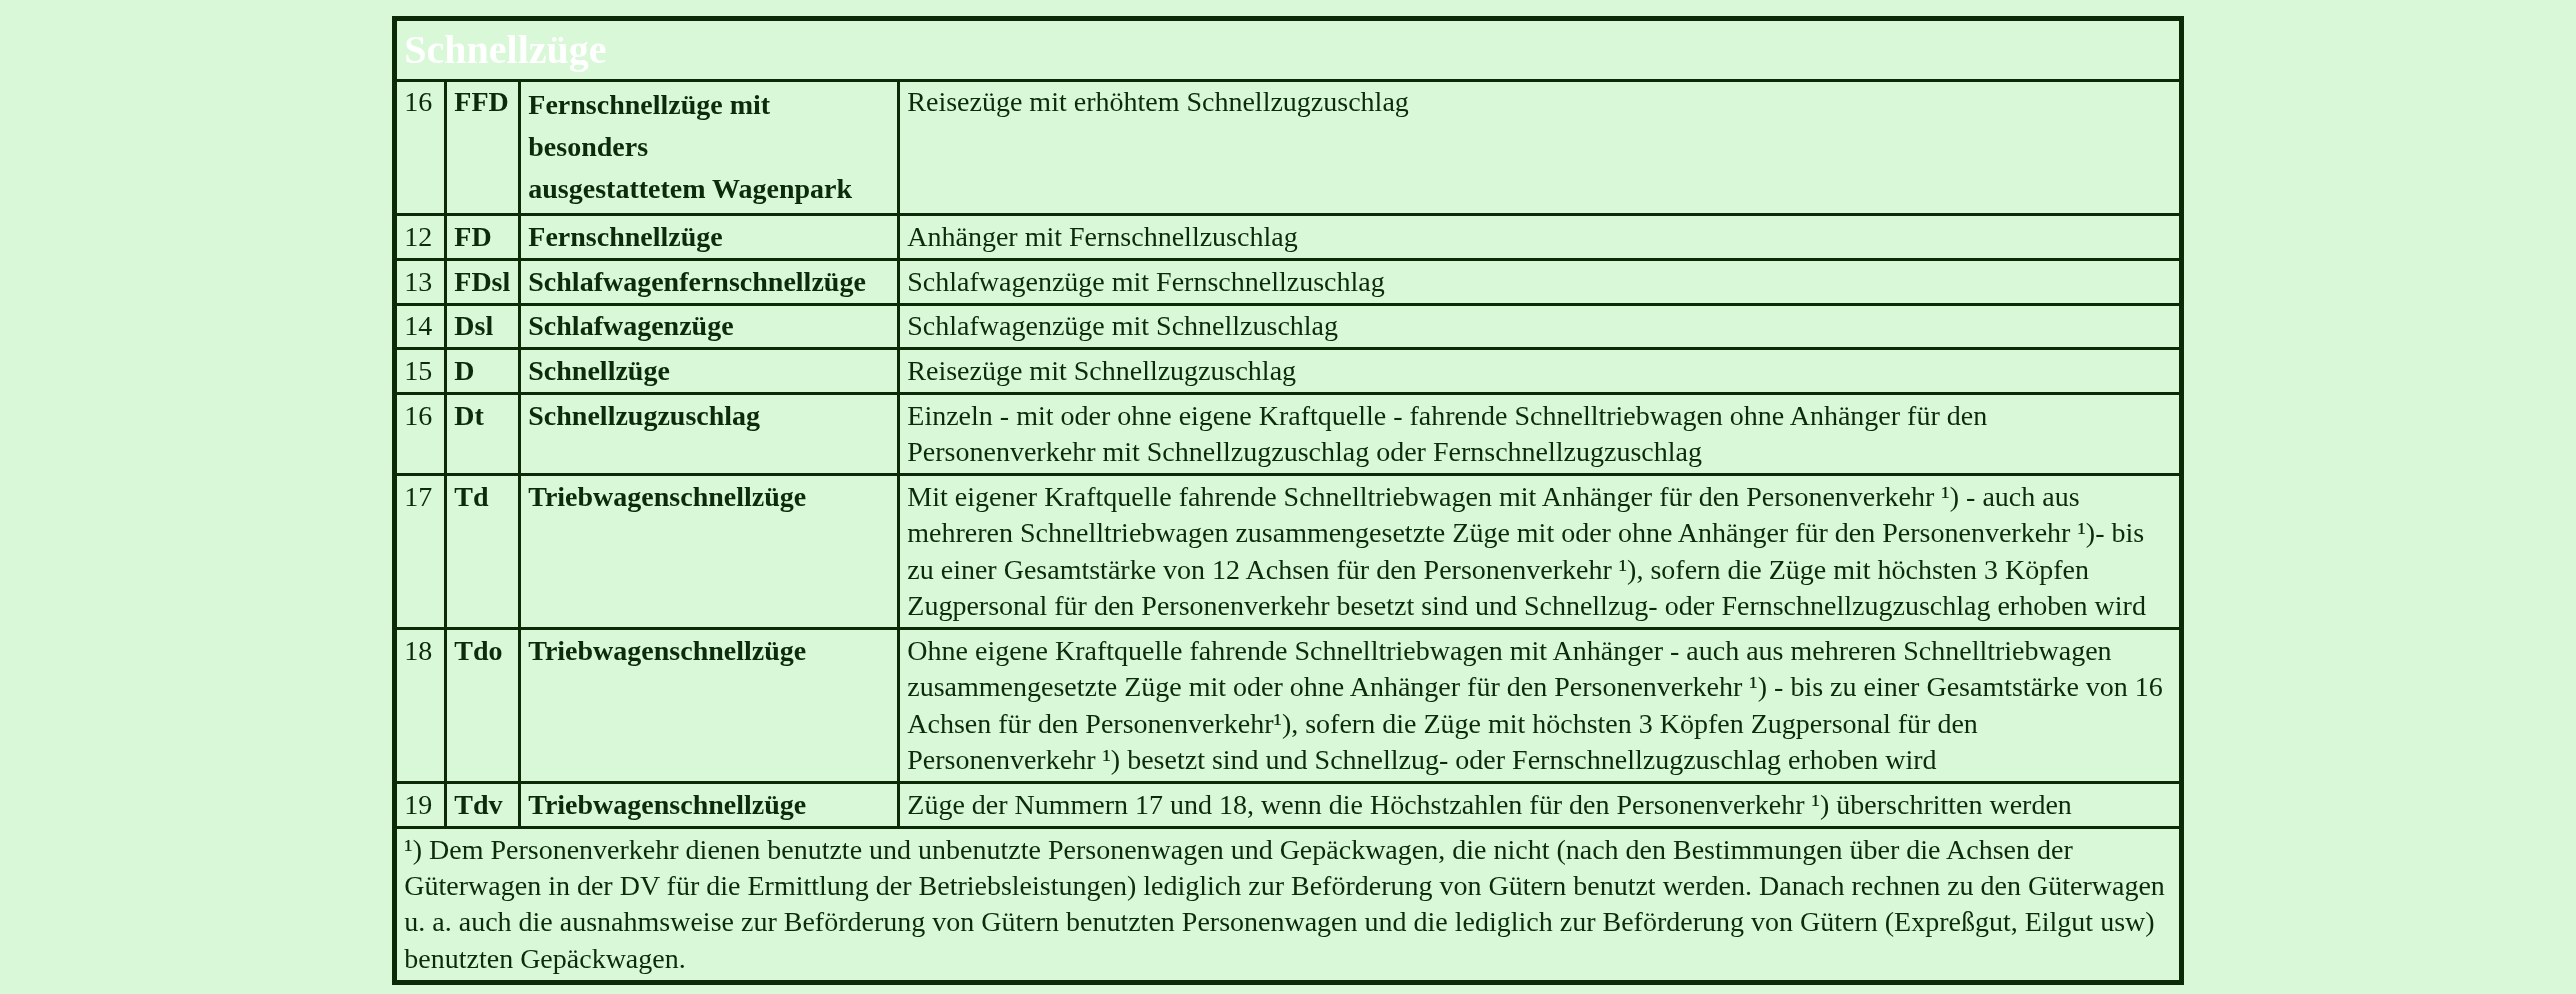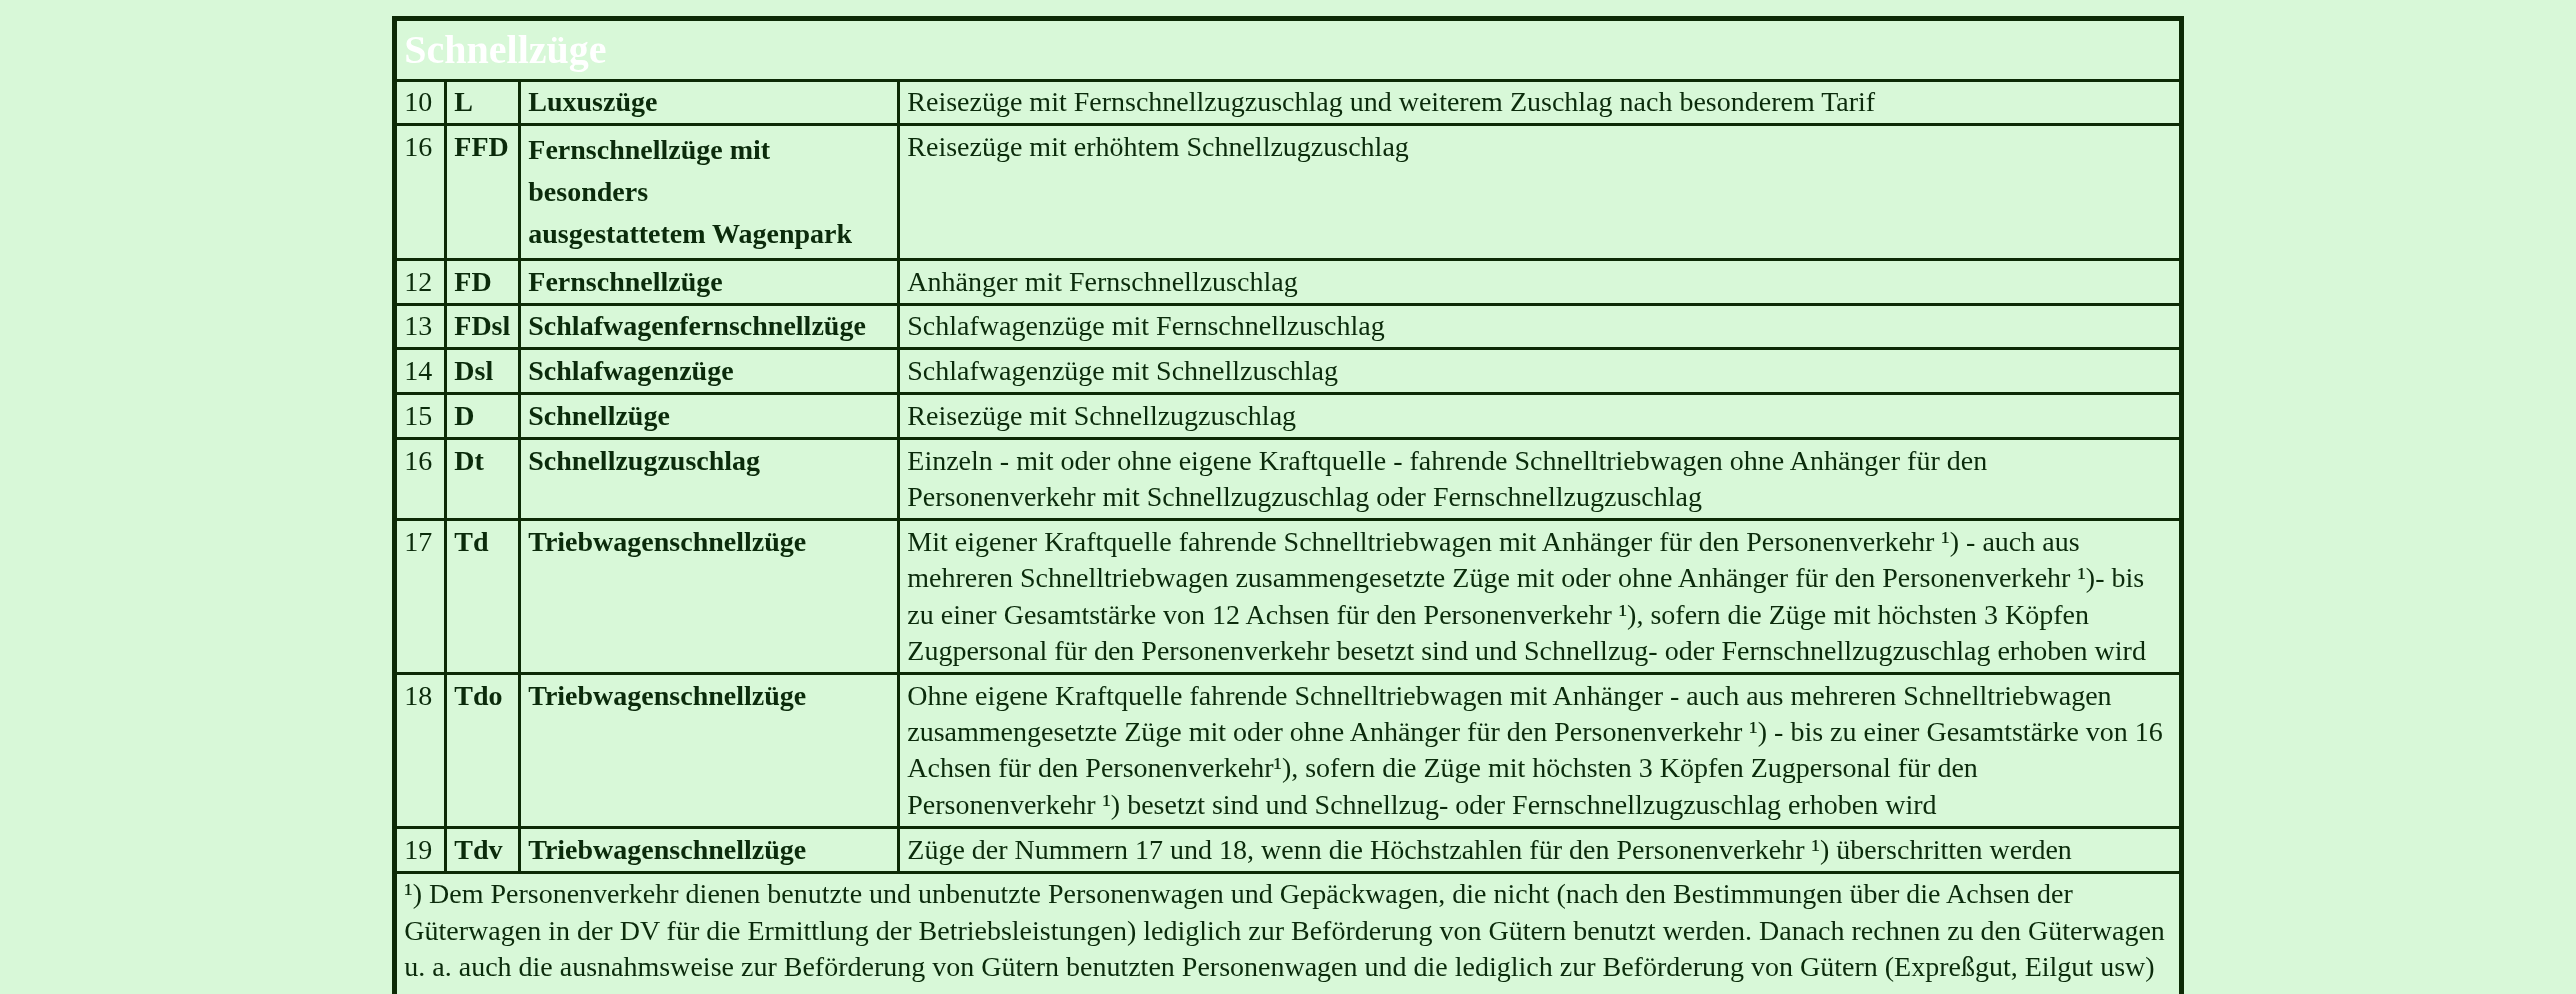--- a/index.html
+++ b/index.html
@@ -63,26 +63,20 @@
     <col class="c-num">
       <col class="c-code">
       <col class="c-name">
       <col class="c-desc">
   </colgroup>
   <tbody>
     <tr>
       <td class="header-cell" colspan="4">Schnellzüge</td>
     </tr>
 
-    <tr>
-      <td class="num-cell">10</td>
-      <td class="code-cell">L</td>
-      <td class="name-cell">Luxuszüge</td>
-      <td class="desc-cell"><b></b><span>Reisezüge mit Fernschnellzugzuschlag und weiterem Zuschlag nach besonderem Tarif</span></td>
-    </tr>
 
     <tr>
       <td class="num-cell">16</td>
       <td class="code-cell">FFD</td>
       <td class="name-cell name-cell-tall">Fernschnellzüge mit
 besonders
 ausgestattetem Wagenpark</td>
       <td class="desc-cell"><b></b><span>Reisezüge mit erhöhtem Schnellzugzuschlag</span></td>
     </tr>
 

